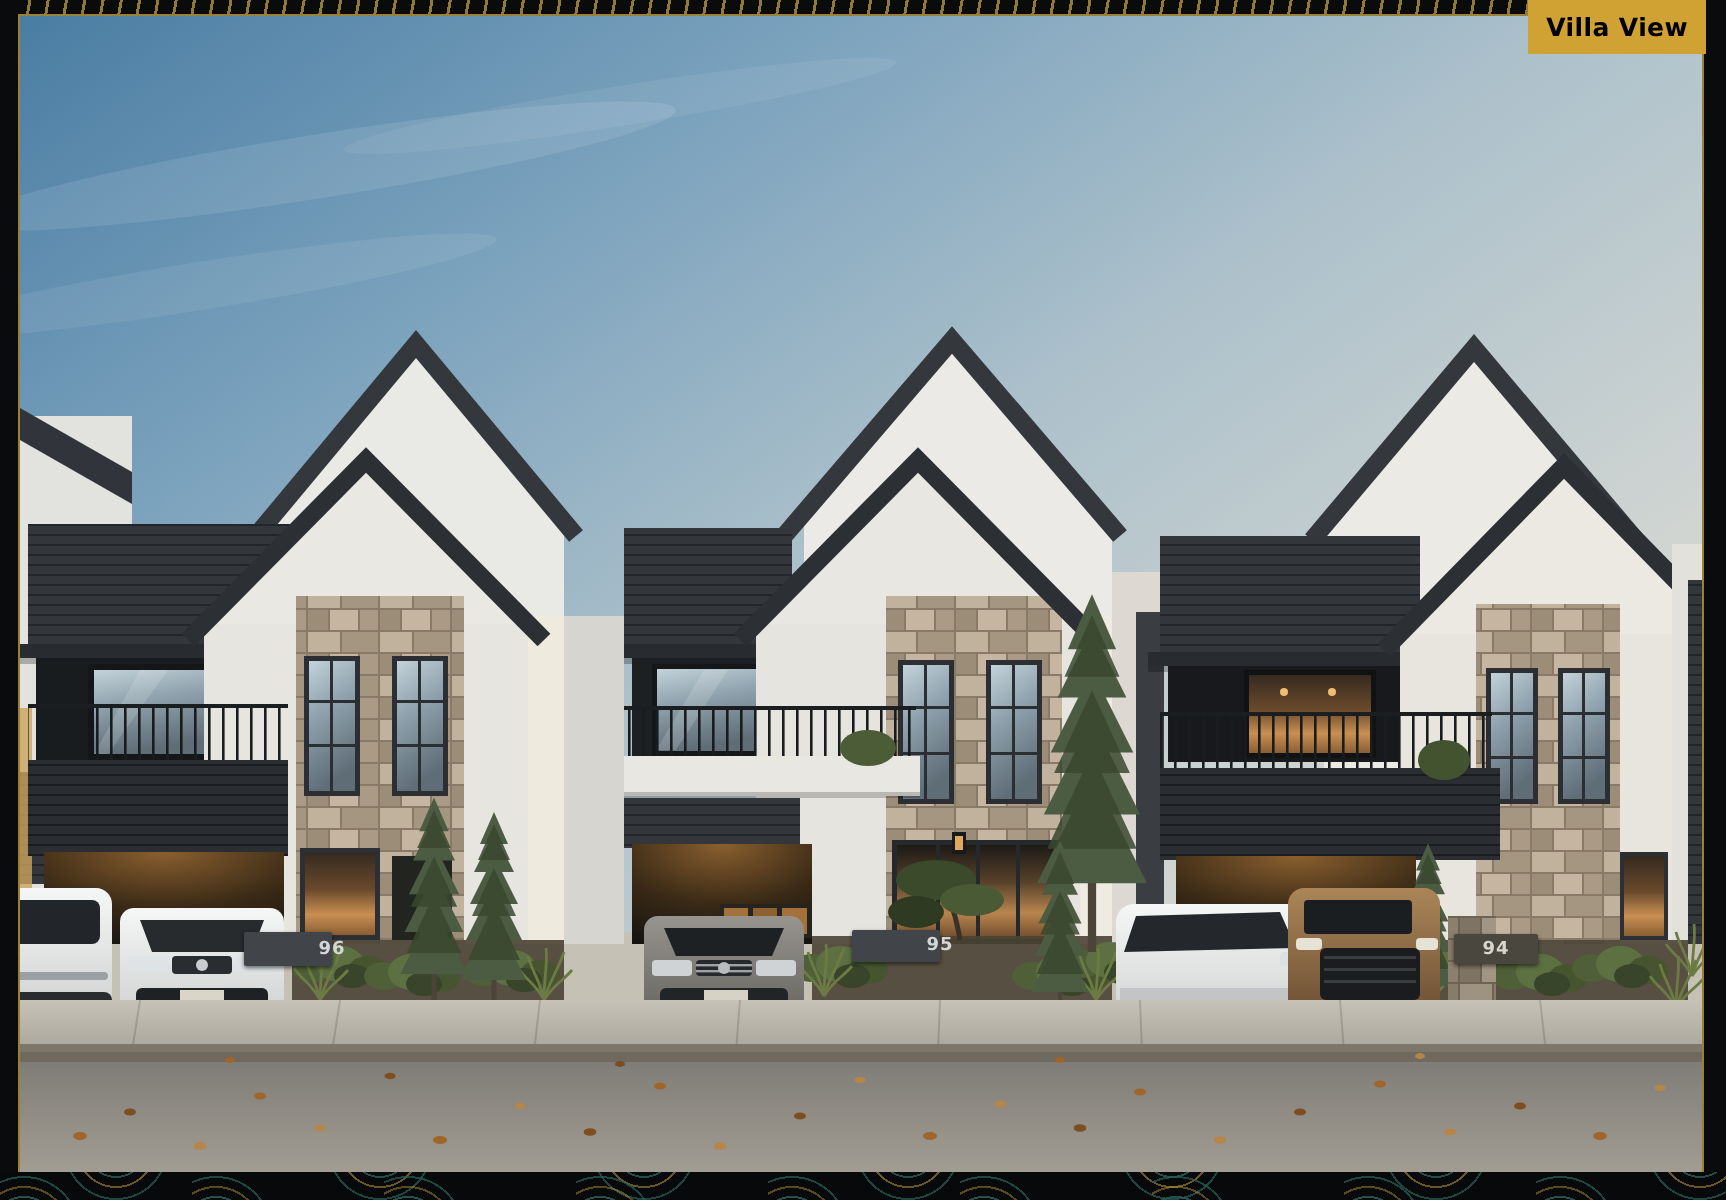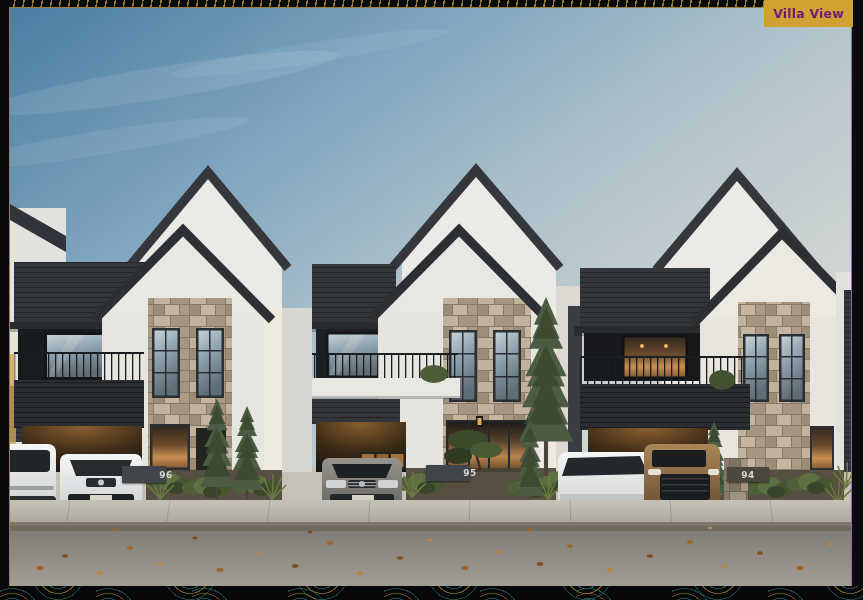--- a/index.html
+++ b/index.html
@@ -11,21 +11,21 @@
   .border-bottom{position:absolute;left:0;bottom:0;width:863px;height:14px;background-color:#07090a;
     background-image:
       radial-gradient(circle at 12px 30px, transparent 12px, rgba(190,150,60,.65) 12px 13px, transparent 13px 17px, rgba(40,95,88,.85) 17px 18px, transparent 18px 22px, rgba(190,150,60,.45) 22px 23px, transparent 23px 27px, rgba(40,95,88,.7) 27px 28px, transparent 28px),
       radial-gradient(circle at 58px -12px, transparent 14px, rgba(40,95,88,.8) 14px 15px, transparent 15px 19px, rgba(190,150,60,.55) 19px 20px, transparent 20px 25px, rgba(40,95,88,.7) 25px 26px, transparent 26px);
     background-size:96px 14px,132px 14px;background-repeat:repeat-x;}
   .border-left{position:absolute;left:0;top:0;width:10px;height:600px;background:#0a0b0c;}
   .border-right{position:absolute;right:0;top:0;width:12px;height:600px;background:#0a0b0c;}
   .photo{position:absolute;left:10px;top:8px;width:841px;height:578px;overflow:hidden;
          outline:1px solid #9c8038;background:#9db4c4;}
   .badge{position:absolute;top:0;right:10px;height:27px;line-height:27px;padding:0 9px;
-         background:#d0a133;color:#701a75;font-weight:700;font-size:12.5px;letter-spacing:.2px;z-index:6;}
+         background:#d0a133;color:#000000;font-weight:700;font-size:12.5px;letter-spacing:.2px;z-index:6;}
   .plate{position:absolute;display:flex;align-items:center;justify-content:center;z-index:5;
          background:#41454a;color:#d4d6d7;font-weight:700;font-size:9px;letter-spacing:.5px;
          border-radius:1px;box-shadow:0 1px 2px rgba(0,0,0,.55);}
   #plate96{left:112px;top:458px;width:33px;height:17px;padding-left:44px;}
   #plate95{left:416px;top:457px;width:22px;height:16px;padding-left:44px;}
   #plate94{left:717px;top:459px;width:42px;height:15px;background:#4a473f;color:#d9d6cd;}
   svg{display:block;}
 </style>
 </head>
 <body>

